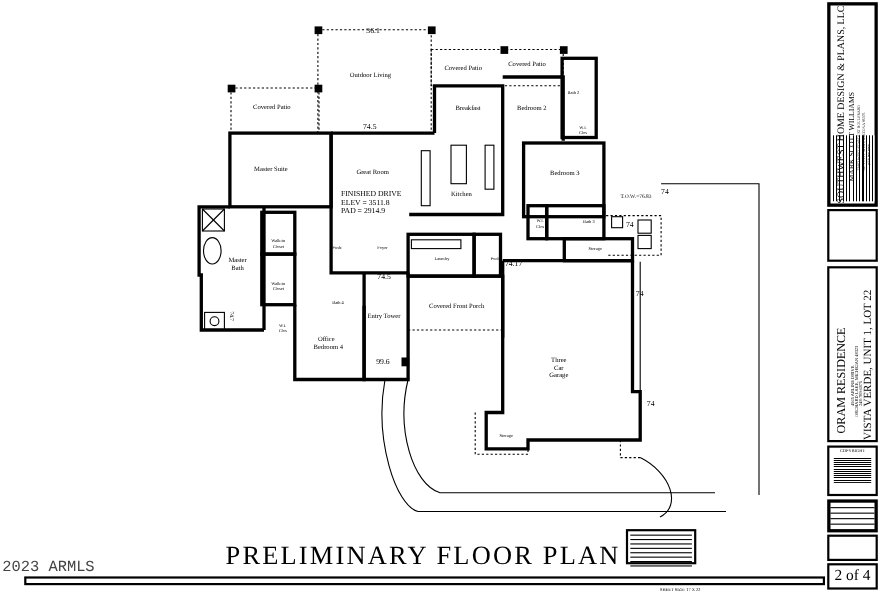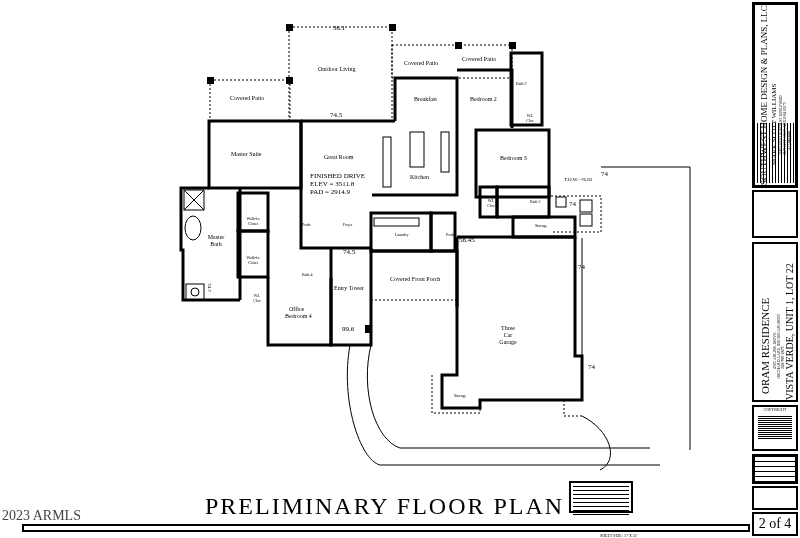--- a/index.html
+++ b/index.html
@@ -4,21 +4,21 @@
 <style>
   html,body{margin:0;padding:0;background:#fff;}
   body{width:800px;height:538px;position:relative;overflow:hidden;font-family:"Liberation Serif",serif;color:#000;}
   .abs{position:absolute;}
   .lbl{position:absolute;font-size:6px;font-family:"Liberation Serif",serif;white-space:nowrap;text-align:center;line-height:7px;}
   .lbl.sm{font-size:4px;line-height:5px;}
   .elev{position:absolute;font-size:7px;font-family:"Liberation Serif",serif;white-space:nowrap;}
   .tb-box{position:absolute;border:2px solid #000;box-sizing:border-box;}
   .vert{position:absolute;transform-origin:left top;transform:rotate(-90deg);white-space:nowrap;font-family:"Liberation Serif",serif;}
   .title{position:absolute;left:205px;top:493px;font-size:24px;letter-spacing:2px;font-family:"Liberation Serif",serif;}
-  .wm{position:absolute;left:2px;top:508px;font-size:14px;color:#444;font-family:Liberation Serif, serif;}
+  .wm{position:absolute;left:2px;top:508px;font-size:14px;color:#444;font-family:Liberation Mono, monospace;}
   .strip{position:absolute;left:22px;top:524px;width:728px;height:8px;border:2px solid #000;box-sizing:border-box;}
   .sheet{position:absolute;left:752px;top:512px;width:46px;height:24px;border:2px solid #000;box-sizing:border-box;font-size:14px;text-align:center;line-height:20px;}
   .area-tbl{position:absolute;left:569px;top:481px;width:64px;height:32px;border:2px solid #000;box-sizing:border-box;background:#fff;}
   .area-row{height:3px;margin:0 2px;border-bottom:1px solid #000;font-size:2px;}
 </style>
 </head>
 <body>
 
 <div>
 
@@ -141,21 +141,21 @@
   <div class="abs" style="left:310px;top:172px;font-size:7px;line-height:8px">
     <div>FINISHED DRIVE</div>
     <div>ELEV = 3511.8</div>
     <div>PAD = 2914.9</div>
   </div>
 
   <div class="elev" style="left:333px;top:24px">36.1</div>
   <div class="elev" style="left:330px;top:111px">74.5</div>
   <div class="elev" style="left:343px;top:248px">74.5</div>
   <div class="elev" style="left:342px;top:325px">99.6</div>
-  <div class="elev" style="left:459px;top:236px">56.45</div>
+  <div class="elev" style="left:459px;top:236px">74.17</div>
   <div class="elev" style="left:564px;top:177px;font-size:5px">T.O.W.=76.83</div>
   <div class="elev" style="left:569px;top:200px">74</div>
   <div class="elev" style="left:601px;top:170px">74</div>
   <div class="elev" style="left:578px;top:263px">74</div>
   <div class="elev" style="left:588px;top:363px">74</div>
   <div class="elev" style="left:205px;top:285px;font-size:5px;transform:rotate(90deg)">74.7</div>
 </div>
 
 <div class="area-tbl">
   <div class="area-row"></div>

